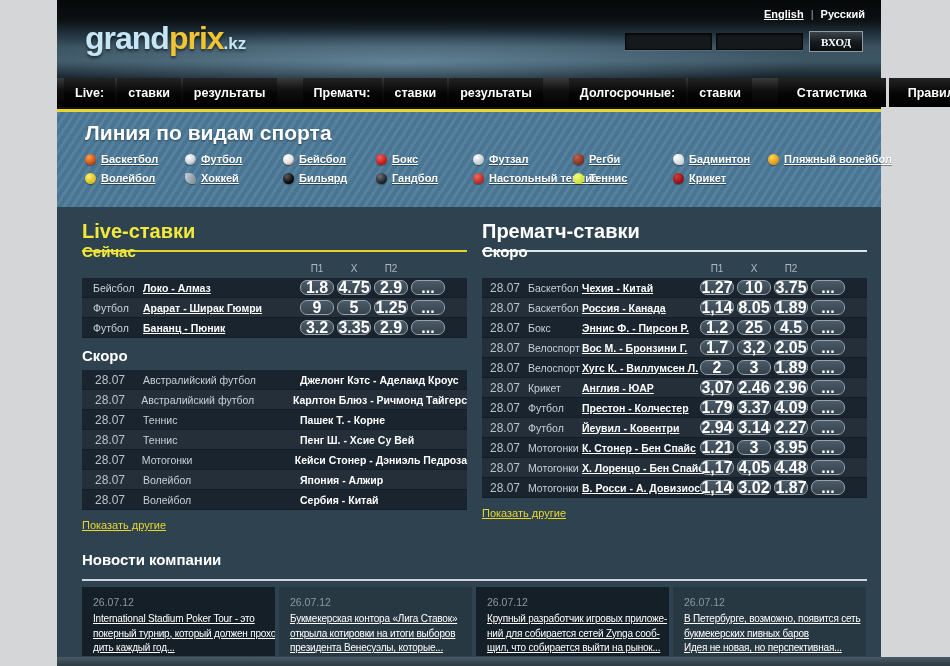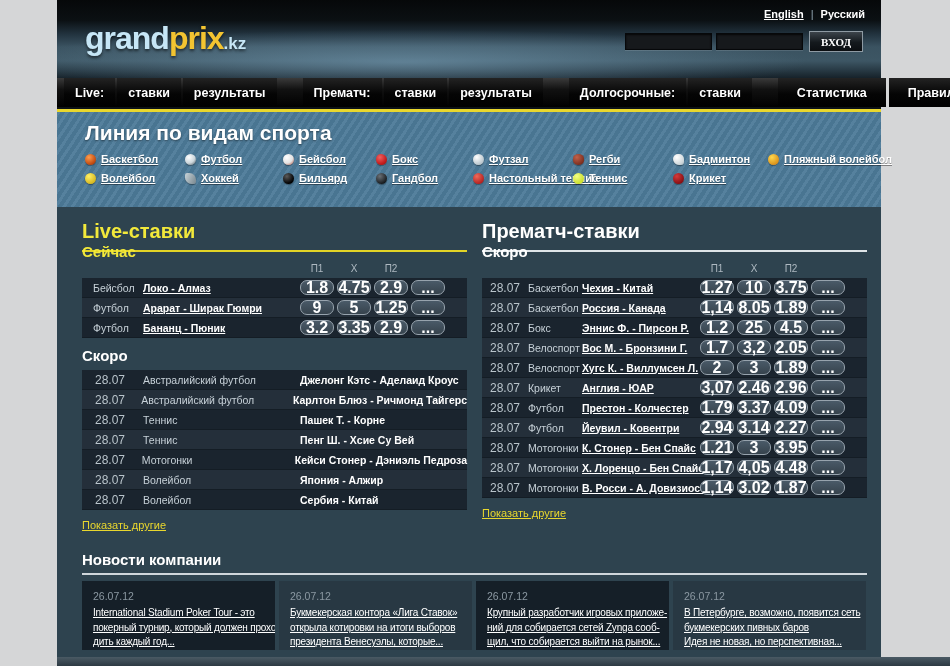--- a/index.html
+++ b/index.html
@@ -115,21 +115,21 @@
   .odd {
     display:block; width:34px; height:15px; line-height:14px; cursor:pointer;
     background:linear-gradient(180deg,#4a5a68,#36434d);
     border:1px solid #97a3ad; border-radius:7px;
     color:#fff; font-size:16px; font-weight:bold; text-align:center; text-decoration:none;
   }
   .show-more { display:inline-block; margin-top:9px; color:#e9d72e; font-size:11px; text-decoration:underline; cursor:pointer; }
 
   
   .news { margin-top:6px; }
-  .news-title { margin:0; color:#fff; font-size:15px; font-weight:bold; padding-bottom:5px; border-bottom:2px solid #cfd6db; }
+  .news-title { margin:0; color:#fff; font-size:15px; font-weight:bold; padding-bottom:11px; border-bottom:2px solid #cfd6db; }
   .news-cards { display:flex; gap:4px; margin-top:6px; }
   .card { width:193px; height:69px; padding:9px 11px; overflow:hidden; }
   .card.dark  { background:#151f28; }
   .card.light { background:#283843; }
   .card-date { color:#8b98a2; font-size:10.5px; margin-bottom:4px; }
   .card-link { display:block; color:#fff; font-size:10px; line-height:14.5px; letter-spacing:-0.2px; text-decoration:underline; white-space:nowrap; cursor:pointer; }
 
   .footer-bar { position:absolute; left:57px; top:657px; width:893px; height:9px; background:linear-gradient(180deg,#4a5a64,#2c3942); }
 </style>
 </head>

